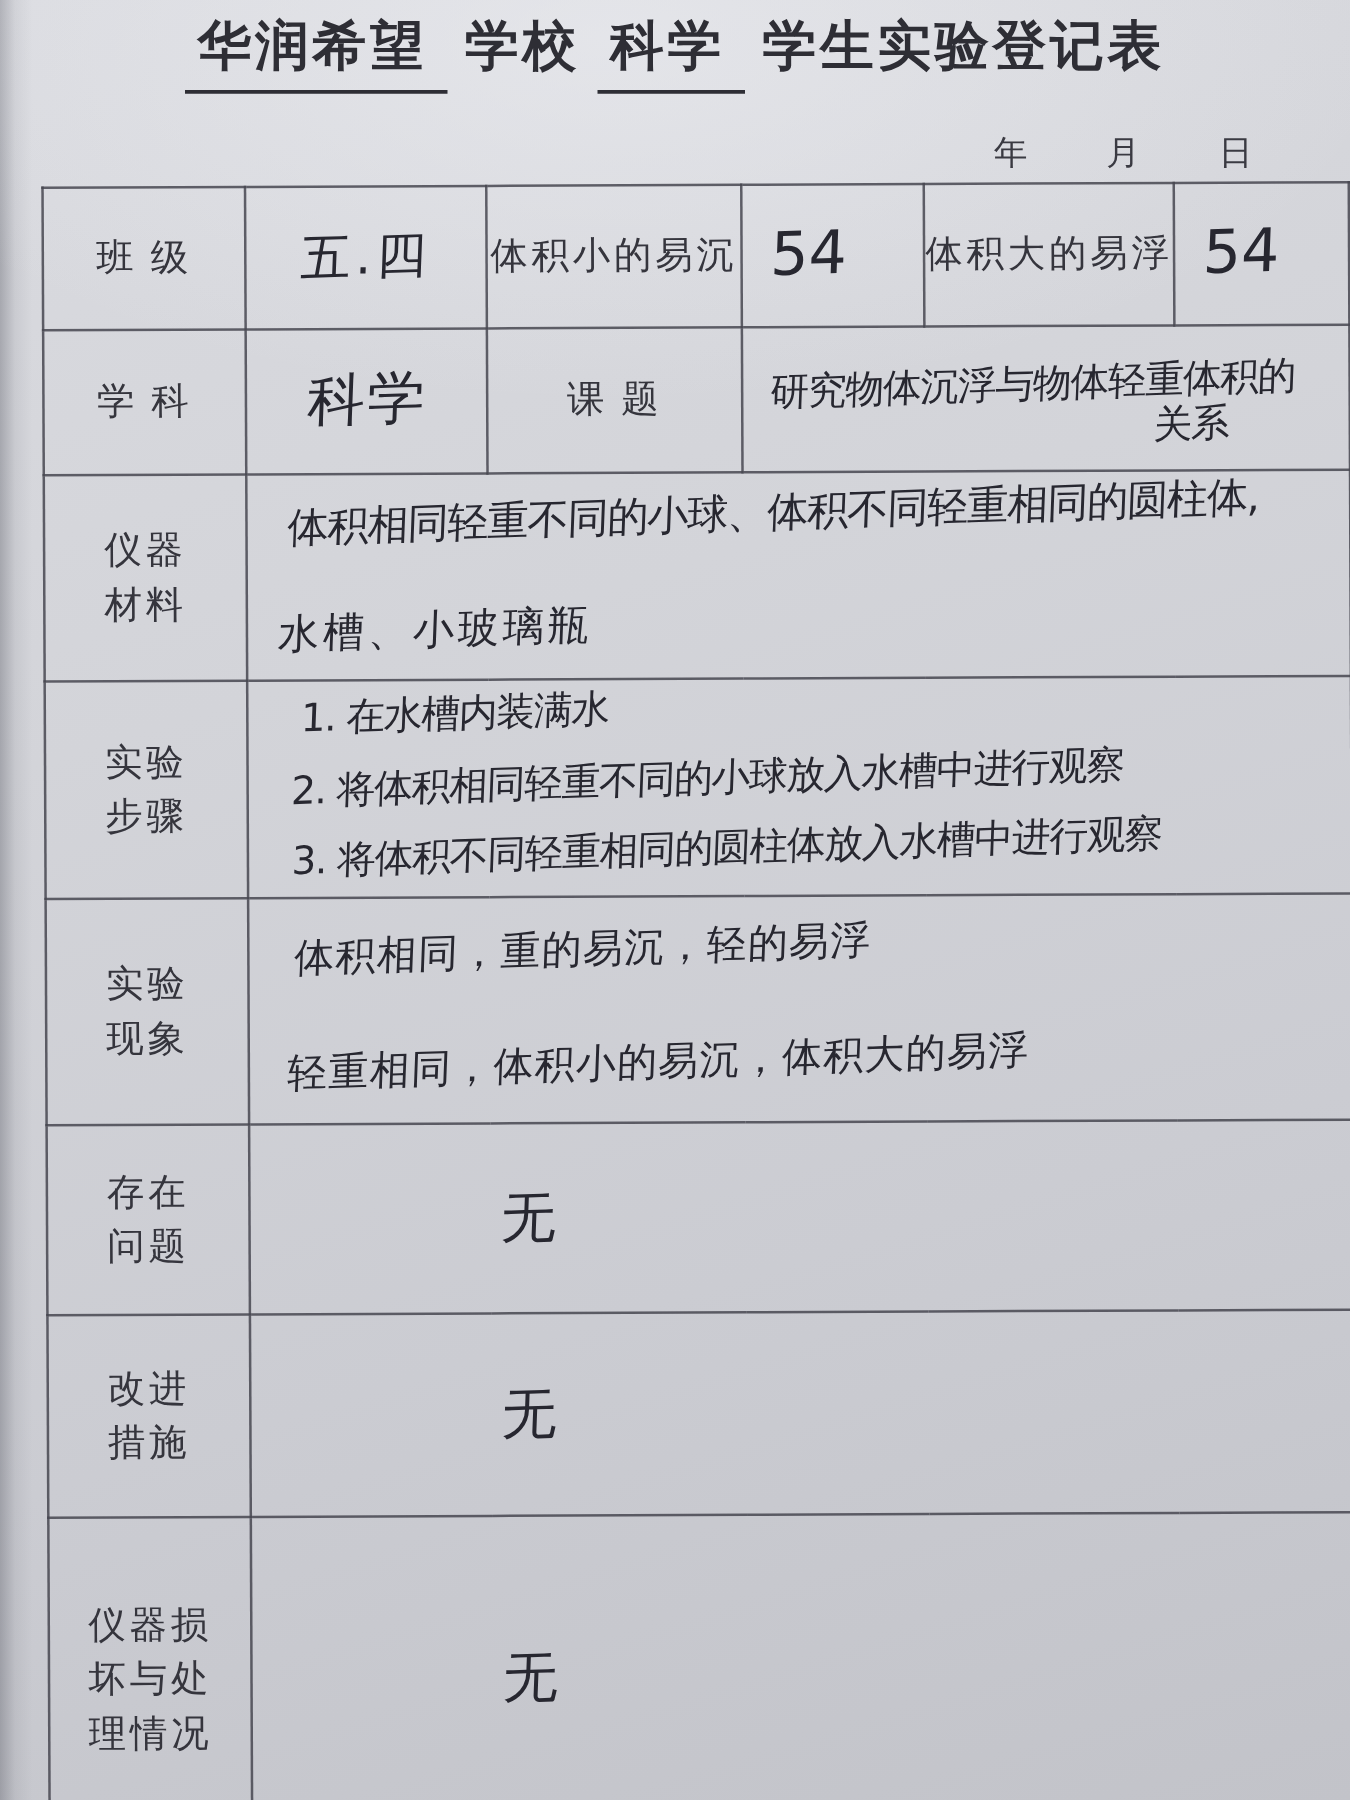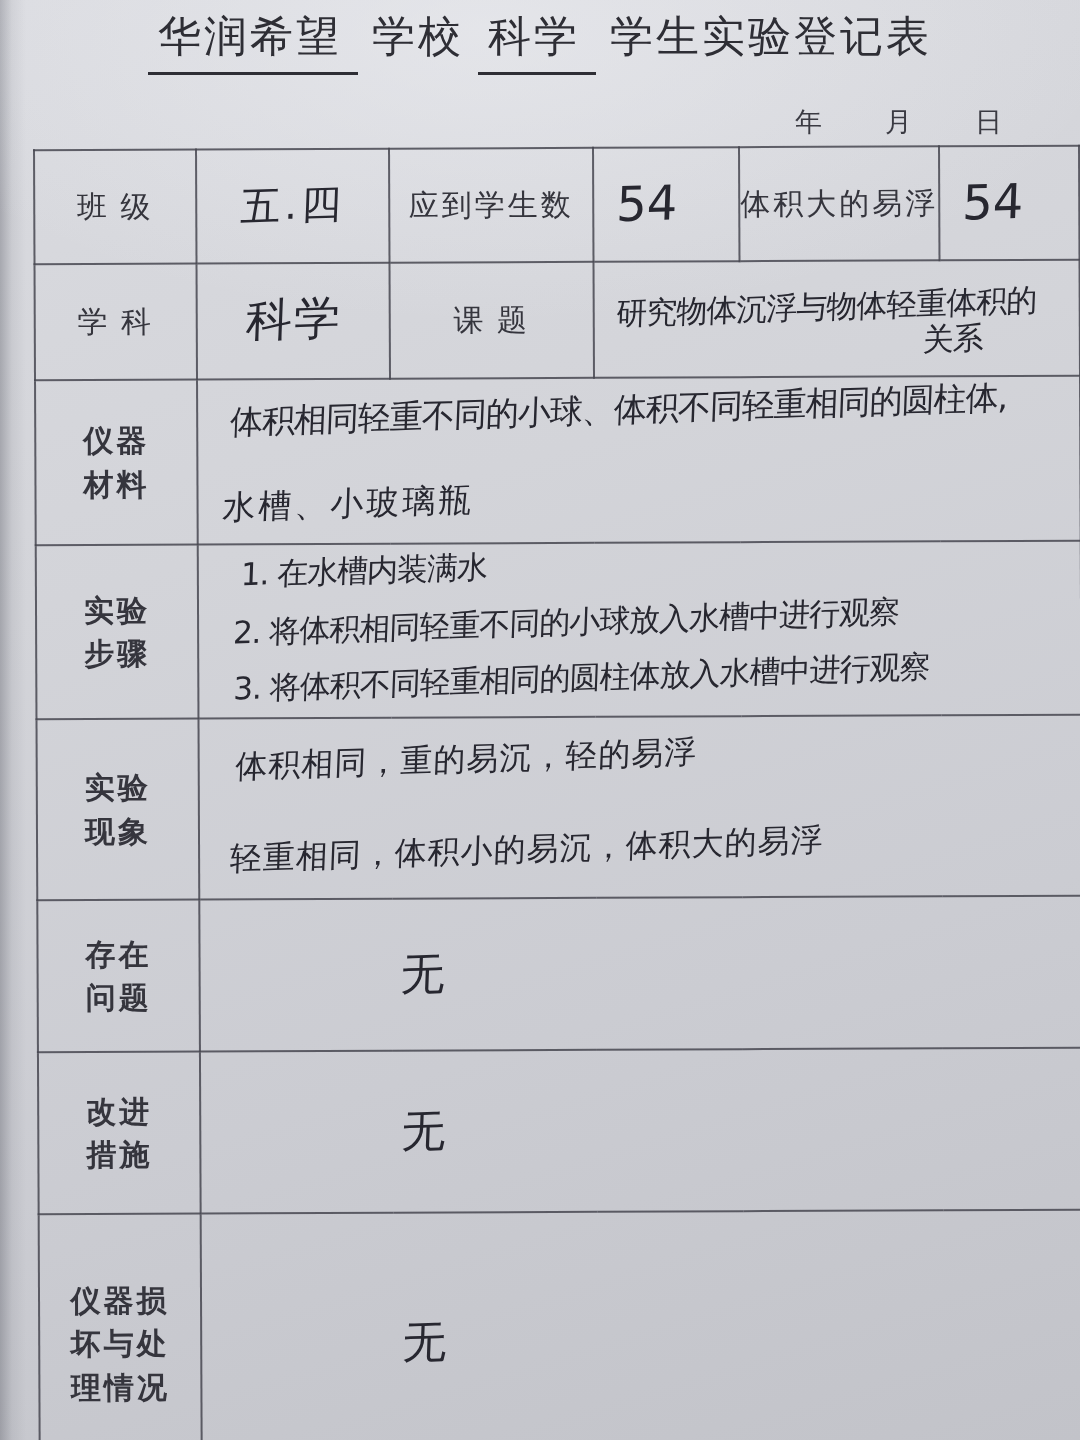--- a/index.html
+++ b/index.html
@@ -18,21 +18,21 @@
       linear-gradient(163deg, #dadbe0 0%, #d3d4d9 35%, #cbccd2 68%, #c2c3c9 100%);
   }
   .sheet { position: absolute; inset: 0; }
 
   
   .form-title {
     position: absolute;
     top: 8px; left: 0; right: 0;
     text-align: center;
     font-size: 43px;
-    font-weight: normal;
+    font-weight: bold;
     color: #2e2e35;
     letter-spacing: 3px;
     white-space: nowrap;
   }
   .form-title .seg { display: inline-block; }
   .form-title .u {
     border-bottom: 3px solid #2e2e35;
     padding: 0 16px 6px 10px;
     margin-right: 14px;
   }
@@ -65,21 +65,21 @@
     vertical-align: middle;
     overflow: hidden;
   }
   .lbl {
     text-align: center;
     font-size: 30px;
     color: #35353d;
     letter-spacing: 3px;
     line-height: 1.45;
   }
-  .lbl .lline { display: block; font-weight: bold; }
+  .lbl .lline { display: block; }
 
   
   .hw {
     display: inline-block;
     font-family: "DejaVu Sans", "Liberation Sans", sans-serif;
     color: #272730;
     transform: rotate(-1.6deg) skewX(-4deg);
     transform-origin: 0 60%;
     white-space: nowrap;
   }
@@ -138,21 +138,21 @@
         <col style="width:200px">
         <col style="width:140px">
     </colgroup>
 
     <tbody>
         <tr style="height:114px">
       <td class="lbl">班 级</td>
       <td class="cell-class-value">
         <span class="hw">五.四</span>
       </td>
-      <td class="lbl">应到学生数</td>
+      <td class="lbl">体积小的易沉</td>
       <td class="cell-count-value">
         <span class="hw">54</span>
       </td>
       <td class="lbl">体积大的易浮</td>
       <td class="cell-count-value">
         <span class="hw">54</span>
       </td>
     </tr>
 
     <tr style="height:116px">

